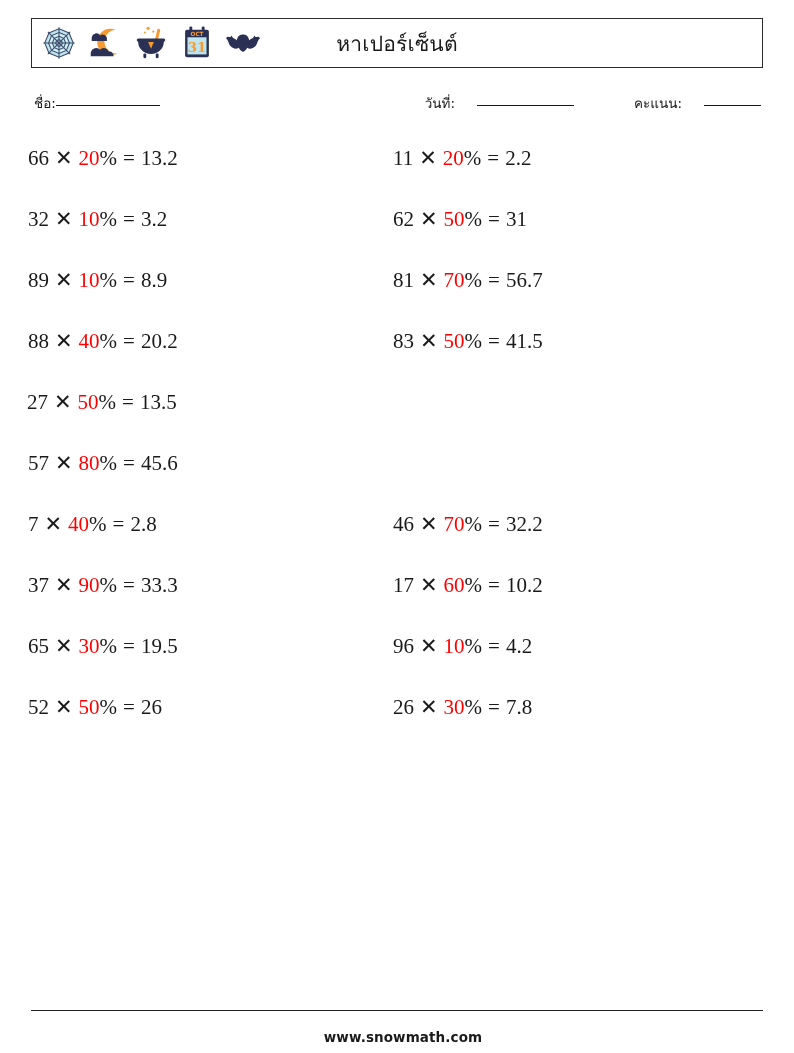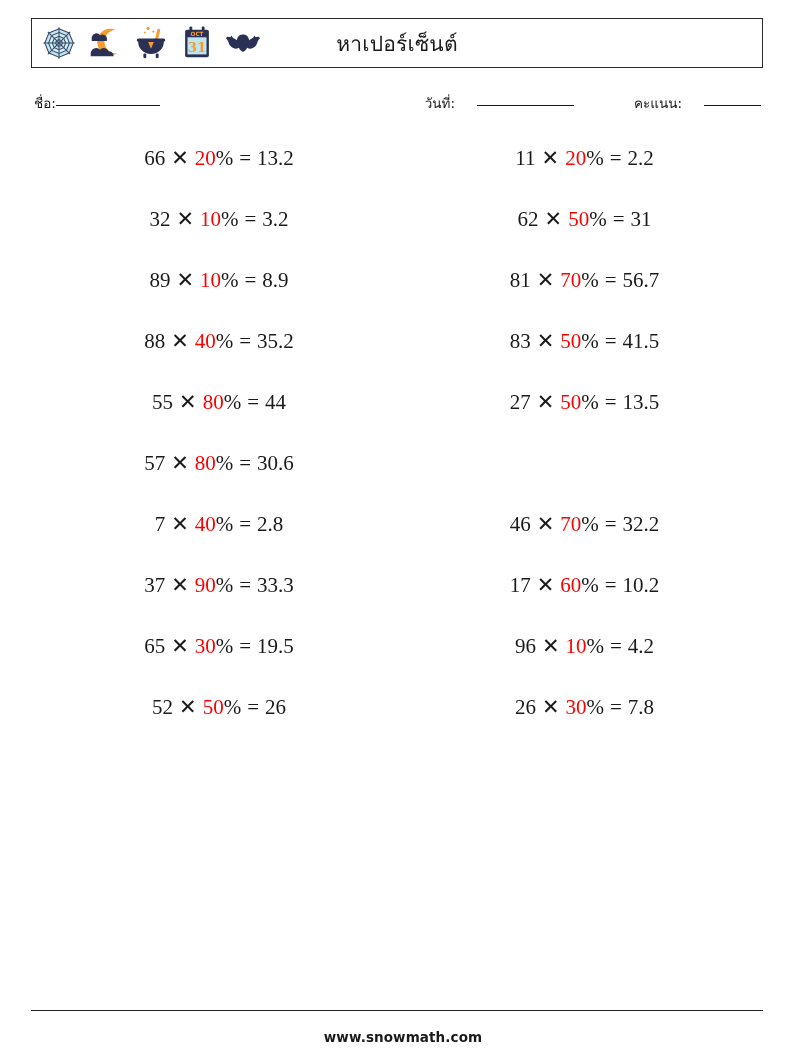--- a/index.html
+++ b/index.html
@@ -91,24 +91,23 @@
     top: -2px;
   }
   .rule.name { width: 104px; }
   .rule.date { width: 97px; }
   .rule.score { width: 57px; }
   .gap-lr { display: inline-block; width: 16px; }
 
   
   .problems {
     position: absolute;
-    left: 29px;
+    left: 14px;
     top: 136px;
     width: 732px;
-    text-align: center;
   }
   .prow {
     display: flex;
     height: 61px;
     align-items: flex-start;
   }
   .pcell {
     width: 50%;
     font-size: 21px;
     line-height: 26px;
@@ -221,29 +220,28 @@
     </div>
     <div class="prow">
       <div class="pcell left"><span class="op">32</span><span class="sp"></span><span class="op">✕</span><span class="sp"></span><span class="pct">10</span><span class="op">%</span><span class="sp"></span><span class="op">=</span><span class="sp"></span><span class="op">3.2</span></div>
       <div class="pcell right"><span class="op">62</span><span class="sp"></span><span class="op">✕</span><span class="sp"></span><span class="pct">50</span><span class="op">%</span><span class="sp"></span><span class="op">=</span><span class="sp"></span><span class="op">31</span></div>
     </div>
     <div class="prow">
       <div class="pcell left"><span class="op">89</span><span class="sp"></span><span class="op">✕</span><span class="sp"></span><span class="pct">10</span><span class="op">%</span><span class="sp"></span><span class="op">=</span><span class="sp"></span><span class="op">8.9</span></div>
       <div class="pcell right"><span class="op">81</span><span class="sp"></span><span class="op">✕</span><span class="sp"></span><span class="pct">70</span><span class="op">%</span><span class="sp"></span><span class="op">=</span><span class="sp"></span><span class="op">56.7</span></div>
     </div>
     <div class="prow">
-      <div class="pcell left"><span class="op">88</span><span class="sp"></span><span class="op">✕</span><span class="sp"></span><span class="pct">40</span><span class="op">%</span><span class="sp"></span><span class="op">=</span><span class="sp"></span><span class="op">35.2</span></div>
+      <div class="pcell left"><span class="op">88</span><span class="sp"></span><span class="op">✕</span><span class="sp"></span><span class="pct">40</span><span class="op">%</span><span class="sp"></span><span class="op">=</span><span class="sp"></span><span class="op">20.2</span></div>
       <div class="pcell right"><span class="op">83</span><span class="sp"></span><span class="op">✕</span><span class="sp"></span><span class="pct">50</span><span class="op">%</span><span class="sp"></span><span class="op">=</span><span class="sp"></span><span class="op">41.5</span></div>
     </div>
     <div class="prow">
-      <div class="pcell left"><span class="op">55</span><span class="sp"></span><span class="op">✕</span><span class="sp"></span><span class="pct">80</span><span class="op">%</span><span class="sp"></span><span class="op">=</span><span class="sp"></span><span class="op">44</span></div>
       <div class="pcell right"><span class="op">27</span><span class="sp"></span><span class="op">✕</span><span class="sp"></span><span class="pct">50</span><span class="op">%</span><span class="sp"></span><span class="op">=</span><span class="sp"></span><span class="op">13.5</span></div>
     </div>
     <div class="prow">
-      <div class="pcell left"><span class="op">57</span><span class="sp"></span><span class="op">✕</span><span class="sp"></span><span class="pct">80</span><span class="op">%</span><span class="sp"></span><span class="op">=</span><span class="sp"></span><span class="op">30.6</span></div>
+      <div class="pcell left"><span class="op">57</span><span class="sp"></span><span class="op">✕</span><span class="sp"></span><span class="pct">80</span><span class="op">%</span><span class="sp"></span><span class="op">=</span><span class="sp"></span><span class="op">45.6</span></div>
     </div>
     <div class="prow">
       <div class="pcell left"><span class="op">7</span><span class="sp"></span><span class="op">✕</span><span class="sp"></span><span class="pct">40</span><span class="op">%</span><span class="sp"></span><span class="op">=</span><span class="sp"></span><span class="op">2.8</span></div>
       <div class="pcell right"><span class="op">46</span><span class="sp"></span><span class="op">✕</span><span class="sp"></span><span class="pct">70</span><span class="op">%</span><span class="sp"></span><span class="op">=</span><span class="sp"></span><span class="op">32.2</span></div>
     </div>
     <div class="prow">
       <div class="pcell left"><span class="op">37</span><span class="sp"></span><span class="op">✕</span><span class="sp"></span><span class="pct">90</span><span class="op">%</span><span class="sp"></span><span class="op">=</span><span class="sp"></span><span class="op">33.3</span></div>
       <div class="pcell right"><span class="op">17</span><span class="sp"></span><span class="op">✕</span><span class="sp"></span><span class="pct">60</span><span class="op">%</span><span class="sp"></span><span class="op">=</span><span class="sp"></span><span class="op">10.2</span></div>
     </div>
     <div class="prow">

